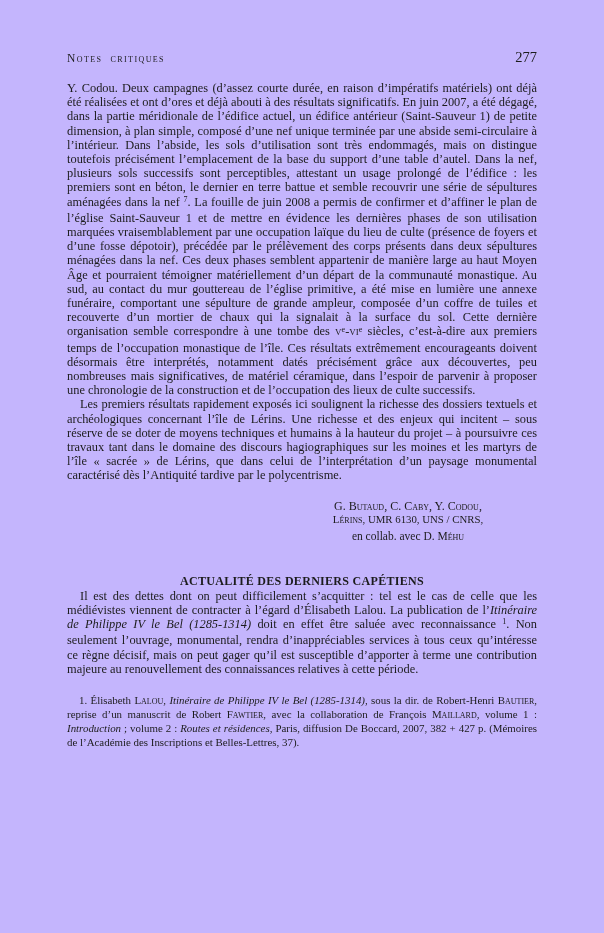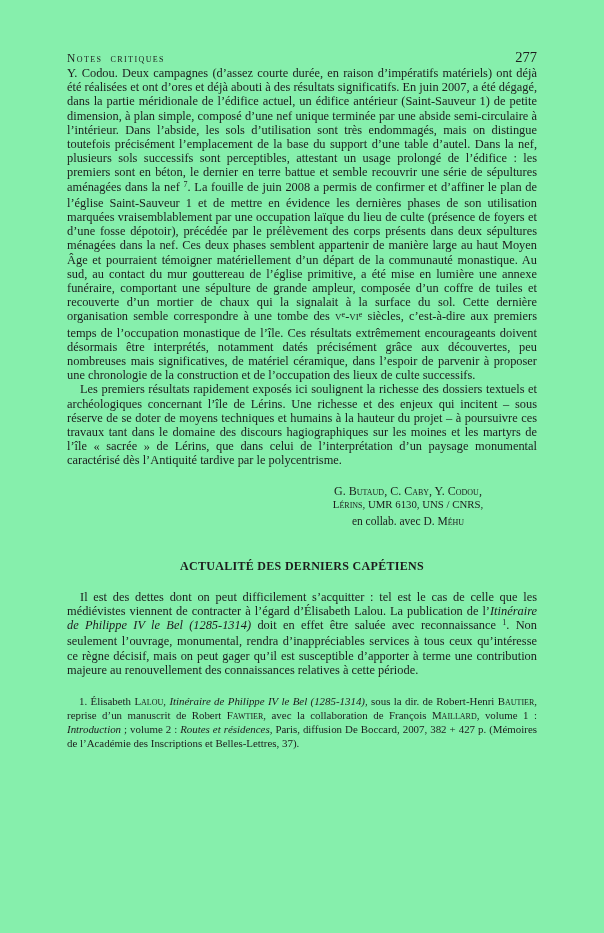--- a/index.html
+++ b/index.html
@@ -1,18 +1,18 @@
 <!DOCTYPE html>
 <html lang="fr"><head>
 <meta charset="utf-8">
 <style>
   html,body{margin:0;padding:0;background:#e9e9e9;}
   .page{
     width:604px;height:933px;
-    background:#86efac;
+    background:#c4b5fd;
     color:#1c1c1c;
     font-family:"Liberation Serif","DejaVu Serif",serif;
     position:relative;
     overflow:hidden;
     margin:0 auto;
     box-sizing:border-box;
   }
   .content{margin:0 67px;width:470px;}
   
   .running-header{
@@ -27,42 +27,42 @@
   }
   .page-number{font-size:14.5px;}
   
   p{margin:0;}
   .body-para{
     font-size:12.4px;
     line-height:14.2px;
     text-align:justify;
     hyphens:auto;
   }
-  .para-first{}
+  .para-first{margin-top:15px;}
   .indent{text-indent:13px;}
   
   .signature{
     margin-top:16px;
     margin-left:201px;
     width:280px;
     text-align:center;
   }
   .sig-names{font-size:12px;line-height:14.5px;}
   .sig-affil{font-size:10.8px;line-height:13px;}
   .sig-collab{font-size:11.5px;line-height:13.5px;margin-top:4px;}
   .sig-univ{font-size:10.8px;line-height:13px;}
   
   .section-heading{
     margin:30px 0 0 0;
     text-align:center;
     font-weight:bold;
     font-size:12px;
     letter-spacing:0.3px;
   }
-  .para-after-heading{margin-top:16px;}
+  .para-after-heading{}
   
   .footnotes{
     margin-top:18px;
     font-size:10.9px;
     line-height:13.9px;
   }
   .footnote{text-align:justify;text-indent:12px;hyphens:auto;}
   
   .rt-i{font-style:italic;}
   .rt-sc{font-variant:small-caps;}

